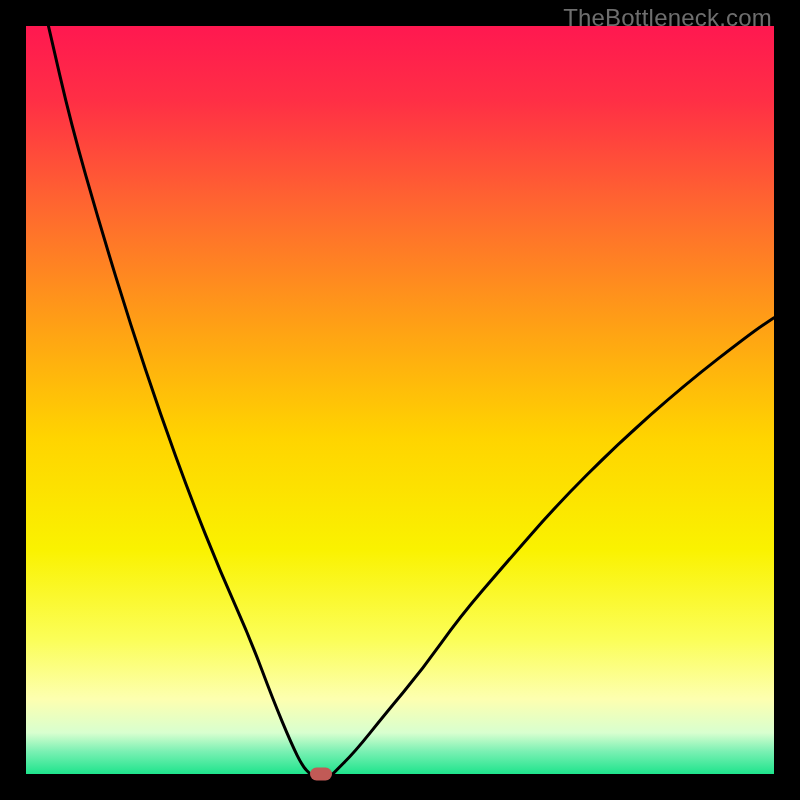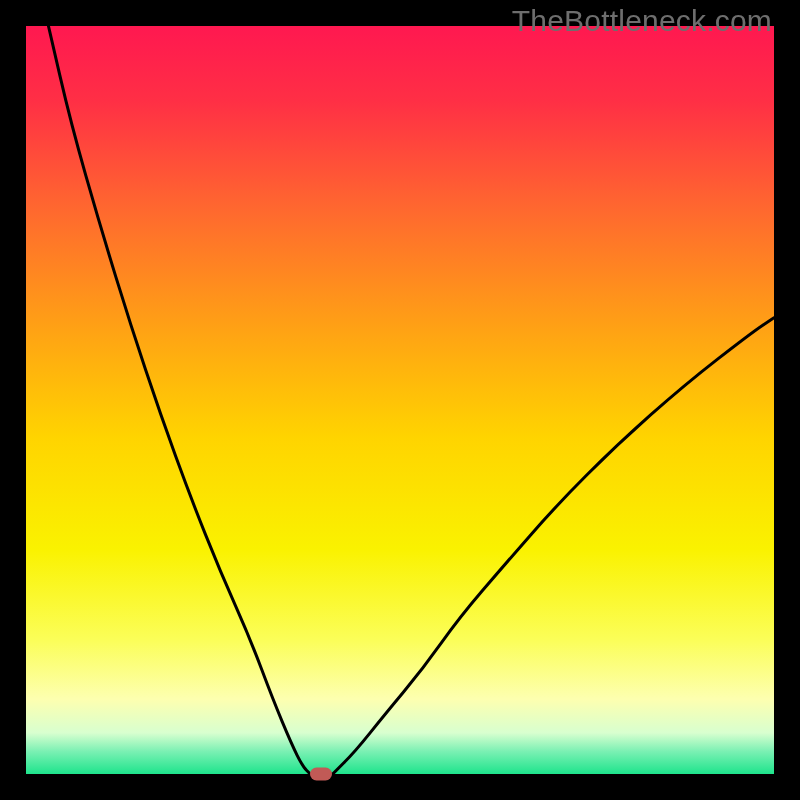--- a/index.html
+++ b/index.html
@@ -36,21 +36,21 @@
     left: 0;
     top: 0;
     width: 100%;
     height: 100%;
   }
   .watermark {
     position: absolute;
     top: 4px;
     right: 28px;
     color: #6e6e6e;
-    font-size: 30px;
+    font-size: 24px;
     font-weight: 500;
     letter-spacing: 0.2px;
     text-align: center;
   }
   .marker {
     position: absolute;
     width: 22px;
     height: 13px;
     border-radius: 7px;
     background: #c15a56;

